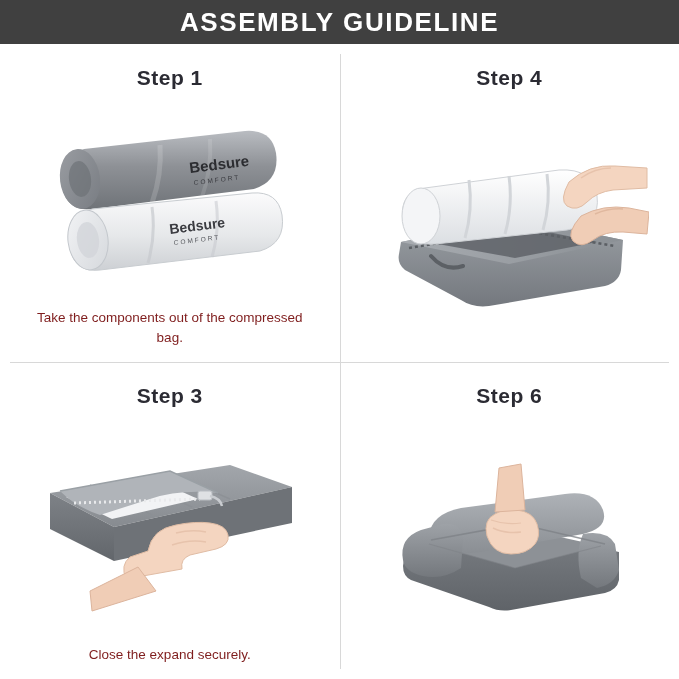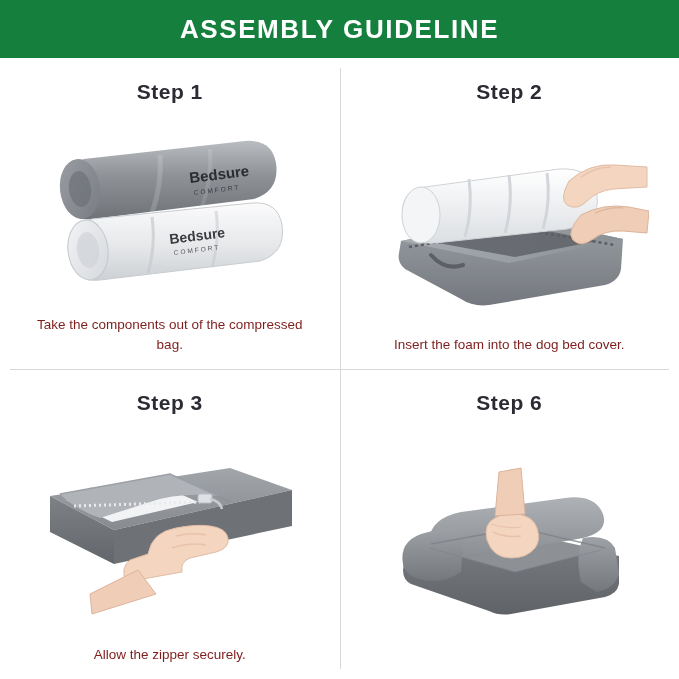--- a/index.html
+++ b/index.html
@@ -10,22 +10,22 @@
     font-family: "Liberation Sans", sans-serif;
   }
   .page {
     width: 679px; height: 679px;
     background: #ffffff;
     display: flex;
     flex-direction: column;
     overflow: hidden;
   }
   .header {
-    height: 58px;
-    background: #15803d;
+    height: 44px;
+    background: #404040;
     display: flex;
     align-items: center;
     justify-content: center;
     flex: 0 0 auto;
   }
   .header-title {
     color: #ffffff;
     font-size: 26px;
     font-weight: bold;
     letter-spacing: 1.6px;
@@ -143,21 +143,21 @@
             <path d="M176 92 Q180 120 172 148" stroke="#c6c9cd" stroke-opacity="0.55" stroke-width="3" fill="none"></path>
             <text x="130" y="125" font-family="Liberation Sans, sans-serif" font-size="14" font-weight="bold" fill="#3b3c41" transform="rotate(-7 130 125)">Bedsure</text>
             <text x="134" y="136" font-family="Liberation Sans, sans-serif" font-size="6.5" letter-spacing="2" fill="#55575c" transform="rotate(-7 134 136)">COMFORT</text>
           </g>
         </svg>
       </div>
       <div class="caption">Take the components out of the compressed bag.</div>
     </div>
 
     <div class="cell">
-      <div class="step-title">Step 2</div>
+      <div class="step-title">Step 4</div>
       <div class="art">
         <svg width="280" height="185" viewBox="0 0 280 185">
           <defs>
             <linearGradient id="bedBody2" x1="0" y1="0" x2="0" y2="1">
               <stop offset="0%" stop-color="#9ba0a5"></stop>
               <stop offset="100%" stop-color="#74787e"></stop>
             </linearGradient>
             <linearGradient id="bedTop2" x1="0" y1="0" x2="1" y2="0">
               <stop offset="0%" stop-color="#a8acb1"></stop>
               <stop offset="100%" stop-color="#8b9095"></stop>
@@ -188,21 +188,20 @@
           <g>
             <path d="M200 52 q20 -18 46 -16 l32 2 l0 20 l-34 2 q-16 2 -26 12 q-10 10 -20 4 q-8 -6 2 -24 Z" fill="#f4d5c0" stroke="#e0bca4" stroke-width="1"></path>
             <path d="M212 48 q14 -10 30 -10" stroke="#e7c3ac" stroke-width="1.5" fill="none"></path>
           </g>
           <g>
             <path d="M212 86 q22 -12 48 -8 l20 4 l-2 22 l-24 -2 q-18 -1 -30 8 q-12 9 -20 1 q-7 -8 8 -25 Z" fill="#f0cdb6" stroke="#dcb49c" stroke-width="1"></path>
             <path d="M226 84 q14 -6 28 -5" stroke="#e0b89f" stroke-width="1.5" fill="none"></path>
           </g>
         </svg>
       </div>
-      <div class="caption">Insert the foam into the dog bed cover.</div>
     </div>
 
     <div class="cell">
       <div class="step-title">Step 3</div>
       <div class="art">
         <svg width="280" height="175" viewBox="0 0 280 175">
           <defs>
             <linearGradient id="mat3" x1="0" y1="0" x2="0" y2="1">
               <stop offset="0%" stop-color="#a2a6ab"></stop>
               <stop offset="100%" stop-color="#878b90"></stop>
@@ -234,21 +233,21 @@
           <path d="M180 55 q10 2 12 10" stroke="#c9ccd0" stroke-width="2.5" fill="none"></path>
 
           <g>
             <path d="M118 110 q4 -22 28 -26 q20 -4 34 -2 q16 2 18 12 q2 10 -12 14 l-26 6 q-10 4 -8 14 l-56 10 q-6 -14 4 -22 Z" fill="#f4d5c0" stroke="#e0bca4" stroke-width="1"></path>
             <path d="M108 126 L60 150 L62 170 L126 150 Z" fill="#f0cdb6" stroke="#dcb49c" stroke-width="1"></path>
             <path d="M146 92 q16 -4 30 -1" stroke="#e7c3ac" stroke-width="1.5" fill="none"></path>
             <path d="M142 104 q18 -6 34 -3" stroke="#e7c3ac" stroke-width="1.5" fill="none"></path>
           </g>
         </svg>
       </div>
-      <div class="caption">Allow the zipper securely.</div>
+      <div class="caption">Close the expand securely.</div>
     </div>
 
     <div class="cell">
       <div class="step-title">Step 6</div>
       <div class="art">
         <svg width="280" height="160" viewBox="0 0 280 160">
           <defs>
             <linearGradient id="bed4body" x1="0" y1="0" x2="0" y2="1">
               <stop offset="0%" stop-color="#9ea2a7"></stop>
               <stop offset="100%" stop-color="#74787d"></stop>

